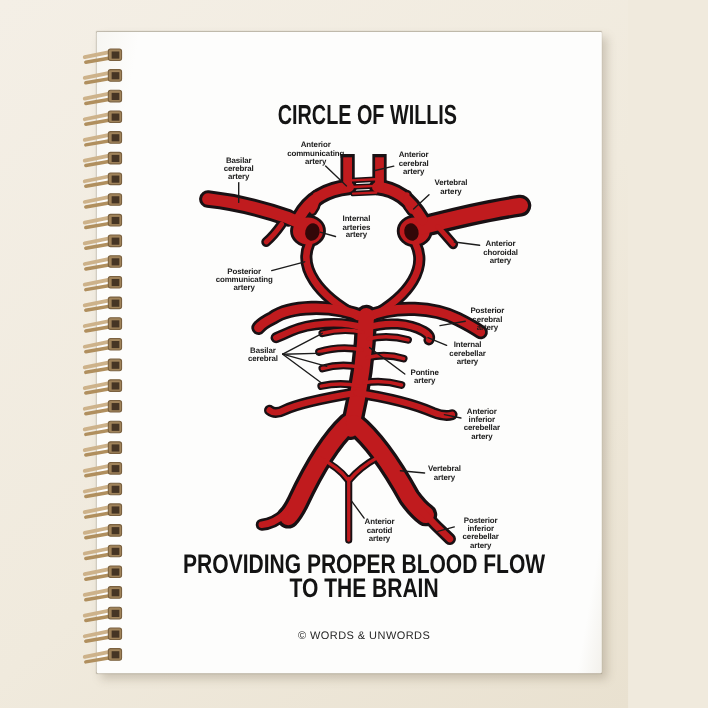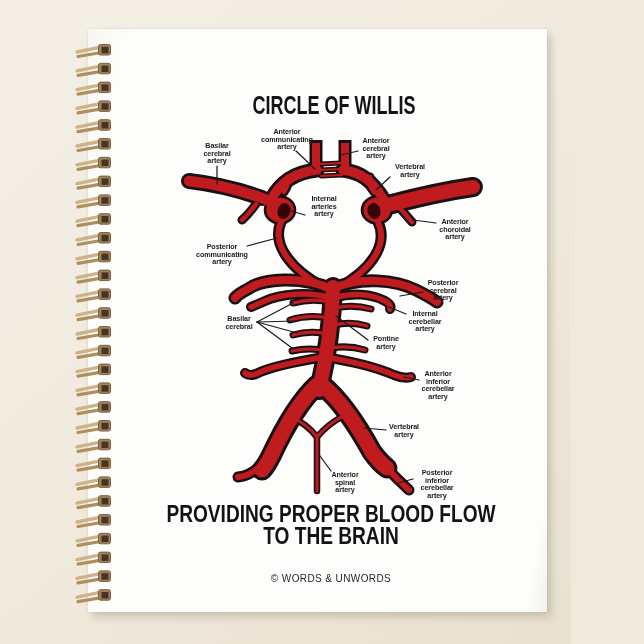--- a/index.html
+++ b/index.html
@@ -346,21 +346,21 @@
         <span>inferior</span>
         <span>cerebellar</span>
         <span>artery</span>
       </div>
       <div class="alabel" style="left: 404px; top: 430px;">
         <span>Vertebral</span>
         <span>artery</span>
       </div>
       <div class="alabel" style="left: 345px; top: 482px;">
         <span>Anterior</span>
-        <span>spinal</span>
+        <span>carotid</span>
         <span>artery</span>
       </div>
       <div class="alabel" style="left: 437px; top: 484px;">
         <span>Posterior</span>
         <span>inferior</span>
         <span>cerebellar</span>
         <span>artery</span>
       </div>
     </div>
 

